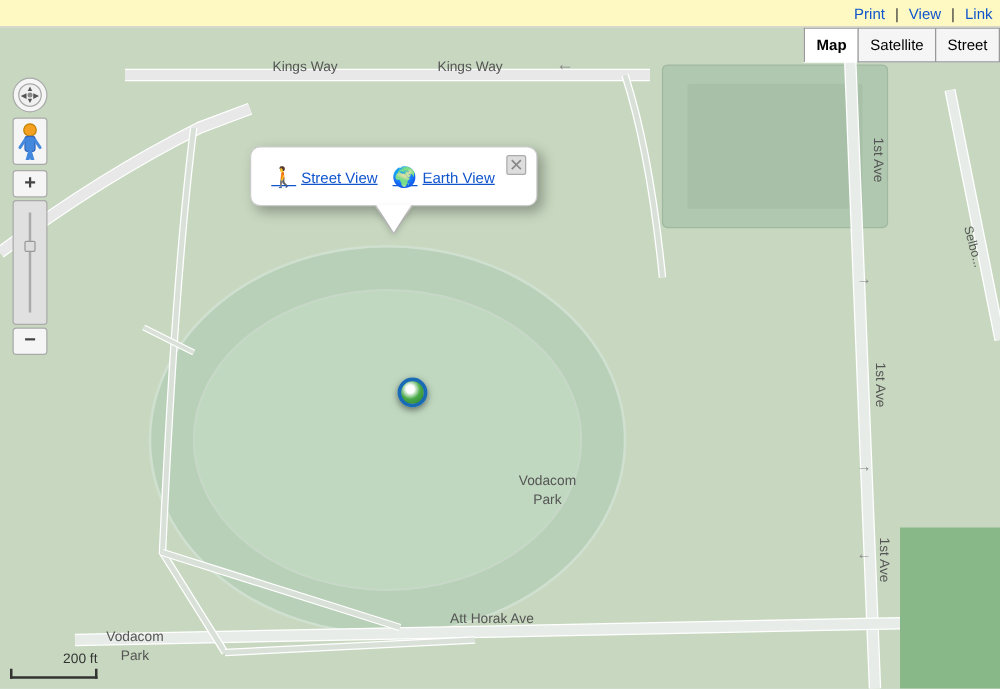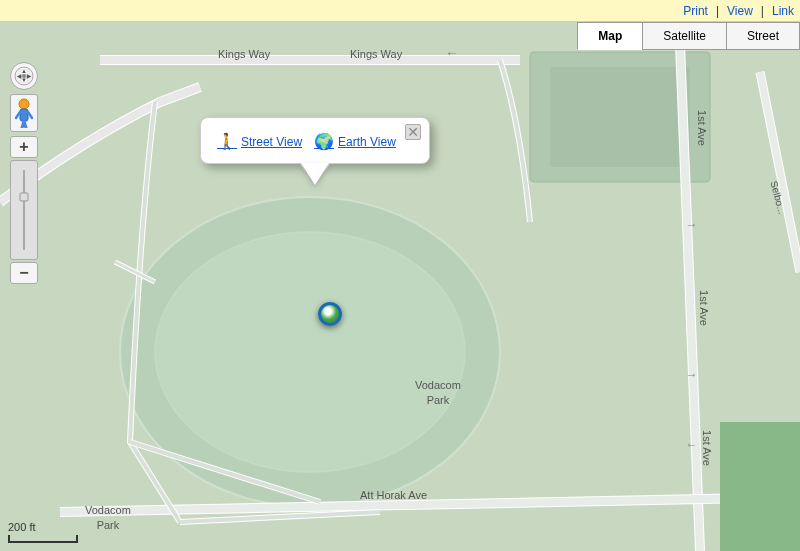--- a/index.html
+++ b/index.html
@@ -47,21 +47,21 @@
       font-size: 12px;
       cursor: pointer;
       display: flex;
       align-items: center;
       gap: 2px;
     }
     .map-tab {
       background: #f5f5f5;
       border: 1px solid #999;
       border-right: none;
-      padding: 4px 20px;
+      padding: 4px 9px;
       font-size: 12px;
       cursor: pointer;
       display: flex;
       align-items: center;
     }
     .map-tab.active {
       background: #fff;
       border-bottom: 1px solid #fff;
       font-weight: bold;
     }
@@ -238,20 +238,21 @@
 
     
     #scale-bar {
       position: absolute;
       bottom: 8px;
       left: 8px;
       z-index: 20;
       display: flex;
       flex-direction: column;
       gap: 2px;
+      text-align: right;
     }
     #scale-bar .scale-label {
       font-size: 11px;
       color: #333;
     }
     #scale-bar .scale-line {
       width: 70px;
       height: 8px;
       border: 2px solid #333;
       border-top: none;

